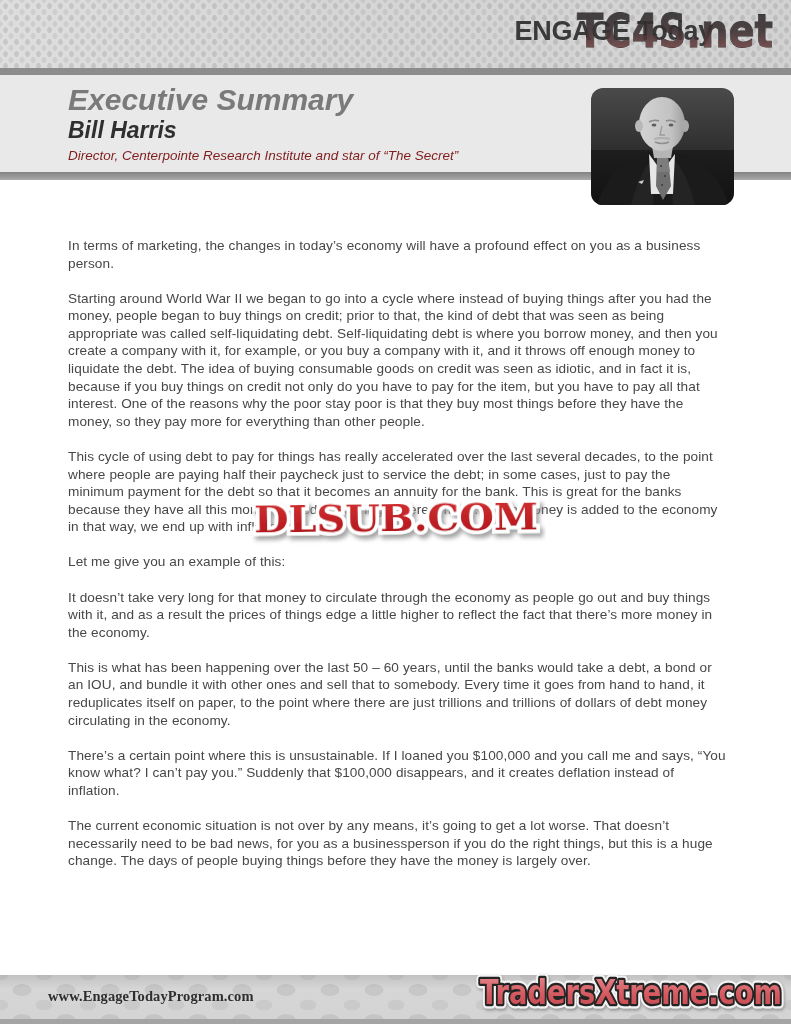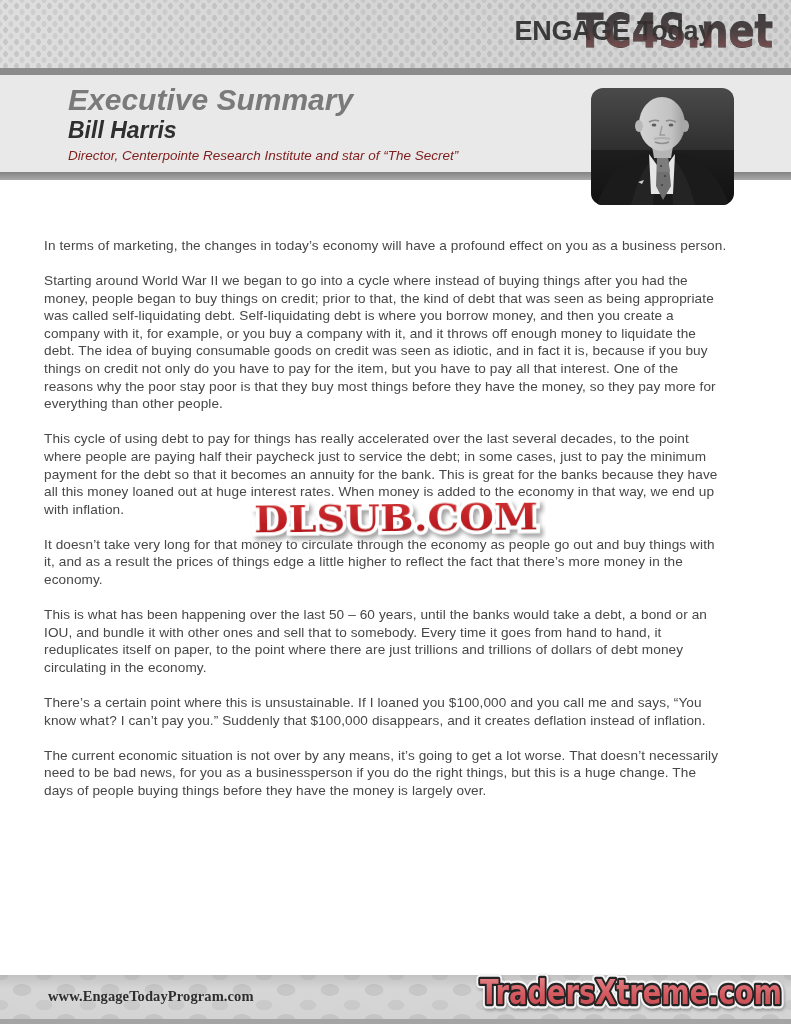--- a/index.html
+++ b/index.html
@@ -44,21 +44,21 @@
   }
   
   .photo{
     position:absolute;left:591px;top:88px;width:143px;height:117px;
     border-radius:12px;overflow:hidden;z-index:3;
   }
   
   .content{
     position:absolute;top:180px;left:0;width:791px;height:795px;background:#ffffff;
   }
-  .paragraphs{margin:57px 62px 0 44px;}
+  .paragraphs{margin:57px 62px 0 68px;}
   .paragraphs p{
     margin:0 0 17.5px 0;font-size:13.6px;line-height:17.6px;color:#474747;
     letter-spacing:0.1px;
   }
   
   .wm-top{position:absolute;top:2px;right:16px;z-index:6;opacity:0.9;}
   .wm-center{position:absolute;left:246px;top:488px;z-index:6;transform:rotate(-0.6deg);}
   .wm-bottom{position:absolute;right:0;bottom:2px;z-index:6;}
   
   .footer{
@@ -144,20 +144,21 @@
 
       <path d="M47,94 l6,-2 l-2,4 Z" fill="#cfcfcf"></path>
     </svg>
   </div>
 
   <div class="content">
     <div class="paragraphs">
         <p>In terms of marketing, the changes in today’s economy will have a profound effect on you as a business person.</p>
         <p>Starting around World War II we began to go into a cycle where instead of buying things after you had the money, people began to buy things on credit; prior to that, the kind of debt that was seen as being appropriate was called self-liquidating debt. Self-liquidating debt is where you borrow money, and then you create a company with it, for example, or you buy a company with it, and it throws off enough money to liquidate the debt. The idea of buying consumable goods on credit was seen as idiotic, and in fact it is, because if you buy things on credit not only do you have to pay for the item, but you have to pay all that interest. One of the reasons why the poor stay poor is that they buy most things before they have the money, so they pay more for everything than other people.</p>
         <p>This cycle of using debt to pay for things has really accelerated over the last several decades, to the point where people are paying half their paycheck just to service the debt; in some cases, just to pay the minimum payment for the debt so that it becomes an annuity for the bank. This is great for the banks because they have all this money loaned out at huge interest rates. When money is added to the economy in that way, we end up with inflation.</p>
+        <p>Let me give you an example of this:</p>
         <p>It doesn’t take very long for that money to circulate through the economy as people go out and buy things with it, and as a result the prices of things edge a little higher to reflect the fact that there’s more money in the economy.</p>
         <p>This is what has been happening over the last 50 – 60 years, until the banks would take a debt, a bond or an IOU, and bundle it with other ones and sell that to somebody. Every time it goes from hand to hand, it reduplicates itself on paper, to the point where there are just trillions and trillions of dollars of debt money circulating in the economy.</p>
         <p>There’s a certain point where this is unsustainable. If I loaned you $100,000 and you call me and says, “You know what? I can’t pay you.” Suddenly that $100,000 disappears, and it creates deflation instead of inflation.</p>
         <p>The current economic situation is not over by any means, it’s going to get a lot worse. That doesn’t necessarily need to be bad news, for you as a businessperson if you do the right things, but this is a huge change. The days of people buying things before they have the money is largely over.</p>
       </div>
   </div>
 
   <div class="footer">
     <div class="footer-url">www.EngageTodayProgram.com</div>
   </div>

